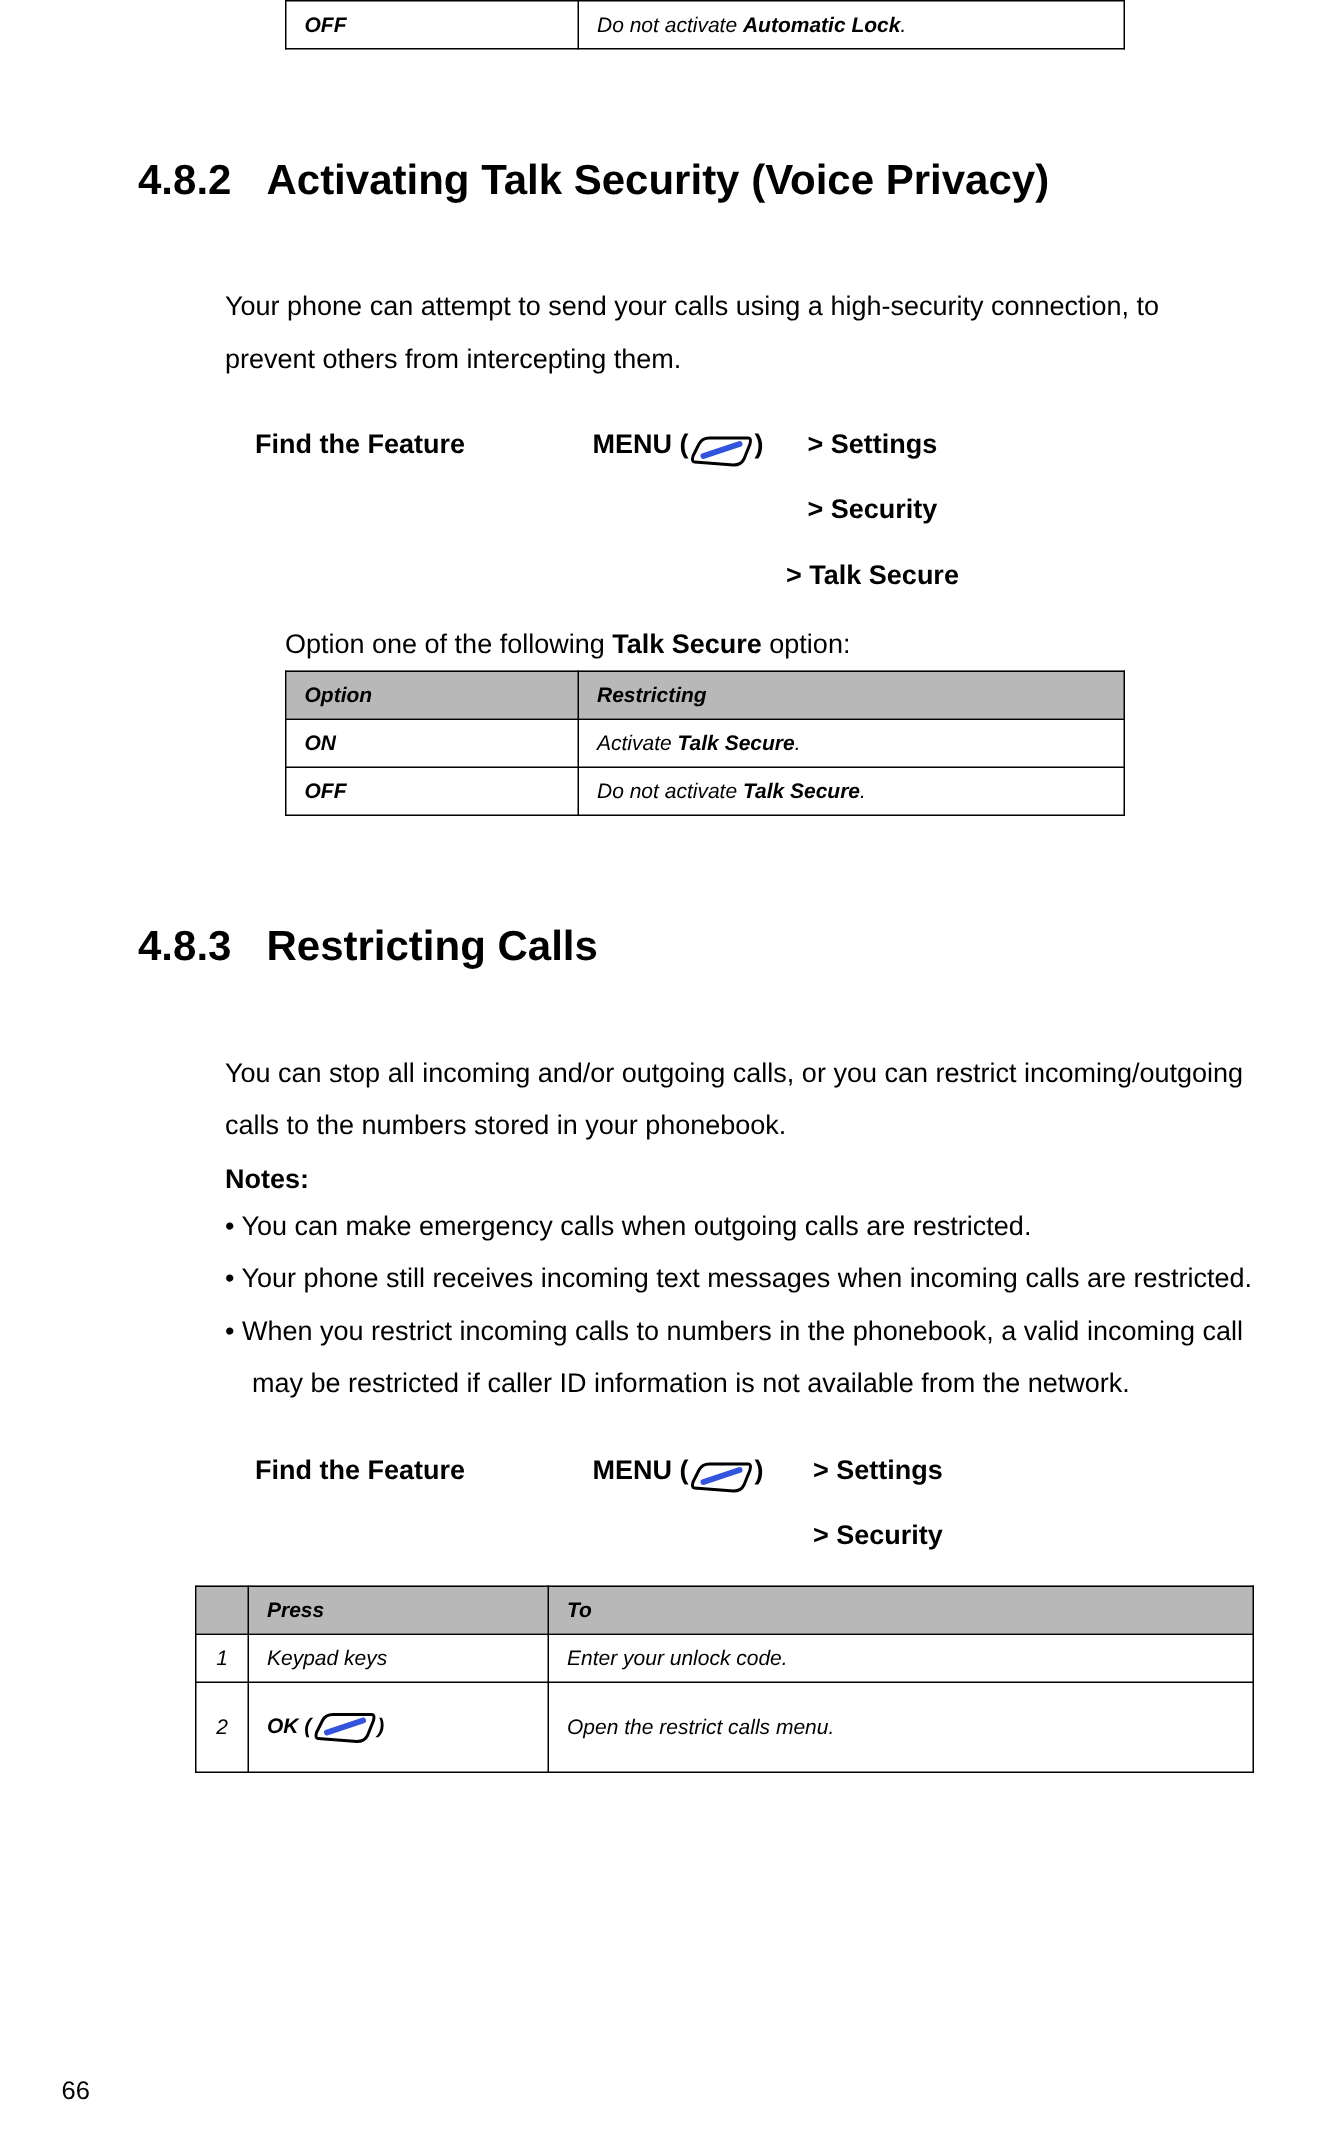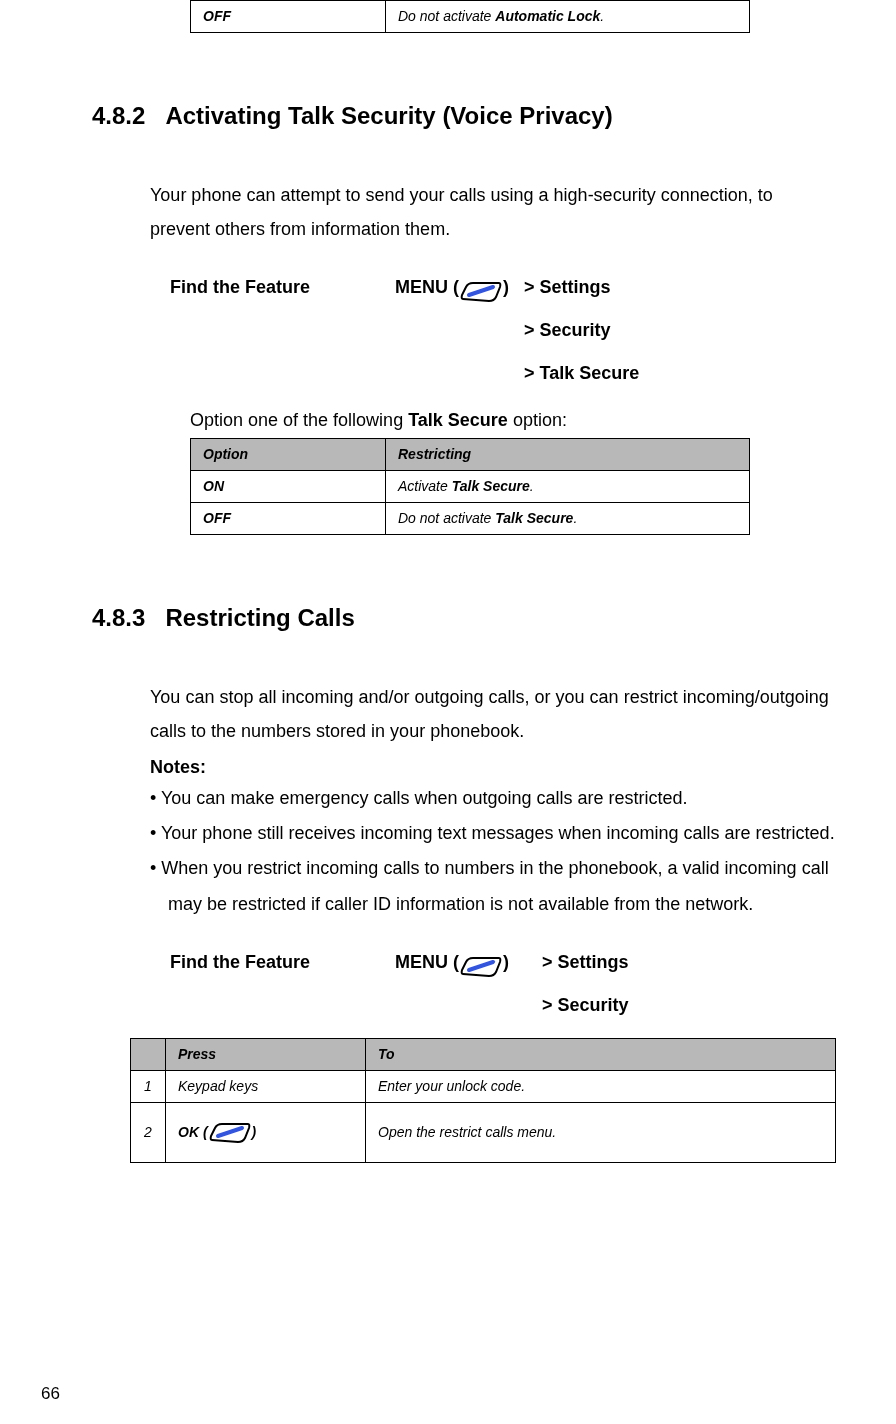--- a/index.html
+++ b/index.html
@@ -13,21 +13,21 @@
       line-height: 1.5;
     }
     .content {
       margin-left: 90px;
     }
     .content-wide {
       margin-left: 70px;
       border-radius: 16px;
     }
     h2.section {
-      font-size: 24px;
+      font-size: 28px;
       font-weight: bold;
       margin-top: 55px;
       margin-bottom: 35px;
       line-height: 2.3;
       margin-left: 90px;
       text-indent: -58px;
     }
     p.body {
       margin-bottom: 6px;
       line-height: 1.9;
@@ -54,20 +54,21 @@
     .ff-menu {
       font-weight: bold;
       display: inline-block;
       vertical-align: top;
     }
     .ff-path {
       font-weight: bold;
       display: inline-block;
       vertical-align: top;
       margin-left: 10px;
+      text-align: center;
     }
     .ff-path div {
       margin-bottom: 2px;
     }
     table {
       border-collapse: collapse;
       width: 100%;
       margin-bottom: 5px;
     }
     table.narrow {
@@ -136,21 +137,21 @@
     </td>
   </tr>
 </tbody>
   </table>
 
 <h2 class="section">
   <span>4.8.2</span>&nbsp;&nbsp;&nbsp;<span>Activating Talk Security (Voice Privacy)</span>
 </h2>
 
 <div class="content">
-  <p class="body">Your phone can attempt to send your calls using a high-security connection, to prevent others from information them.</p>
+  <p class="body">Your phone can attempt to send your calls using a high-security connection, to prevent others from intercepting them.</p>
 
   <div class="find-feature" style="margin-left:20px">
     <span class="ff-label">Find the Feature</span>
     <span class="ff-menu">
       <span>MENU (</span><span class="softkey-icon"><svg viewBox="0 0 44 22">
             <path d="M4 18 Q2 18 3 14 L7 6 Q9 2 14 2 L40 2 Q42 2 41 6 L37 16 Q35 20 30 20 L4 18 Z" fill="none" stroke="#000" stroke-width="2"></path>
             <path d="M10 14 L34 6" stroke="#3355dd" stroke-width="4" stroke-linecap="round"></path>
           </svg></span><span>)</span>
     </span>
     <div class="ff-path">

